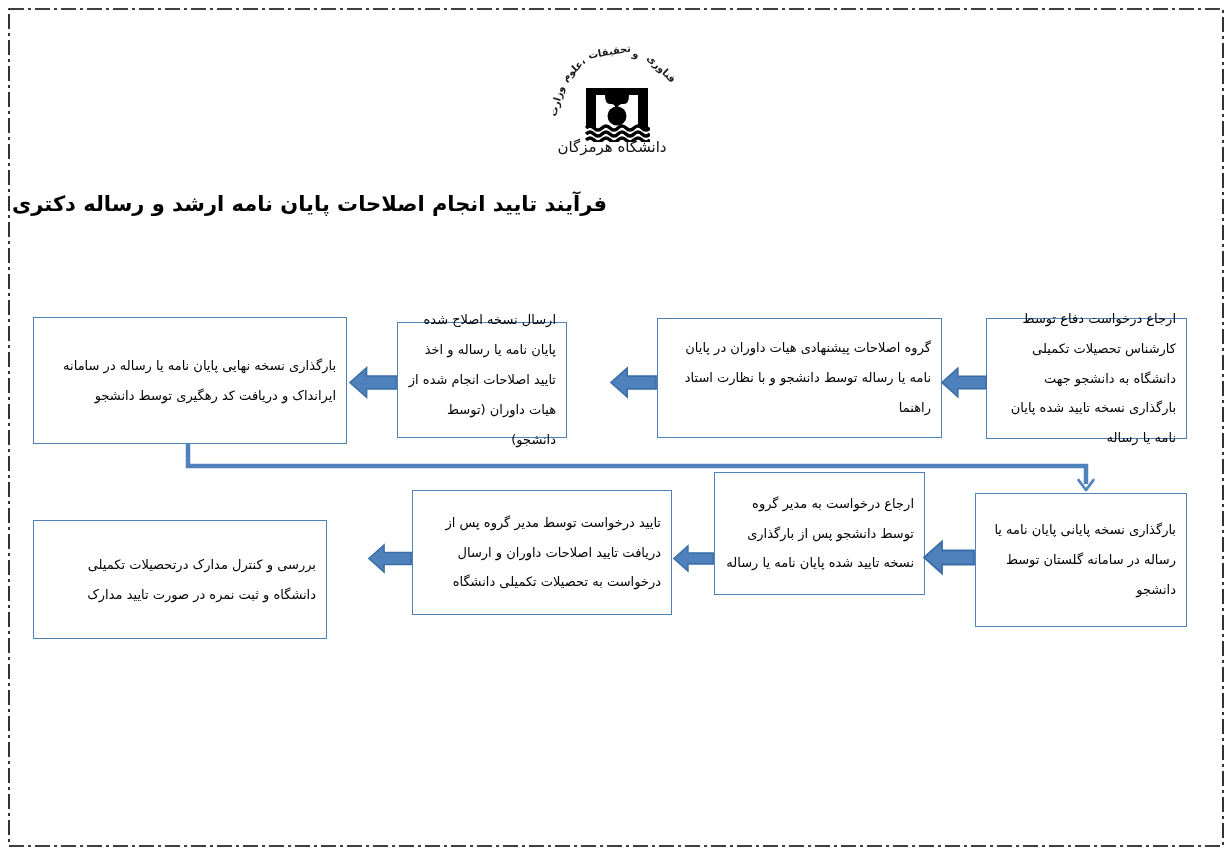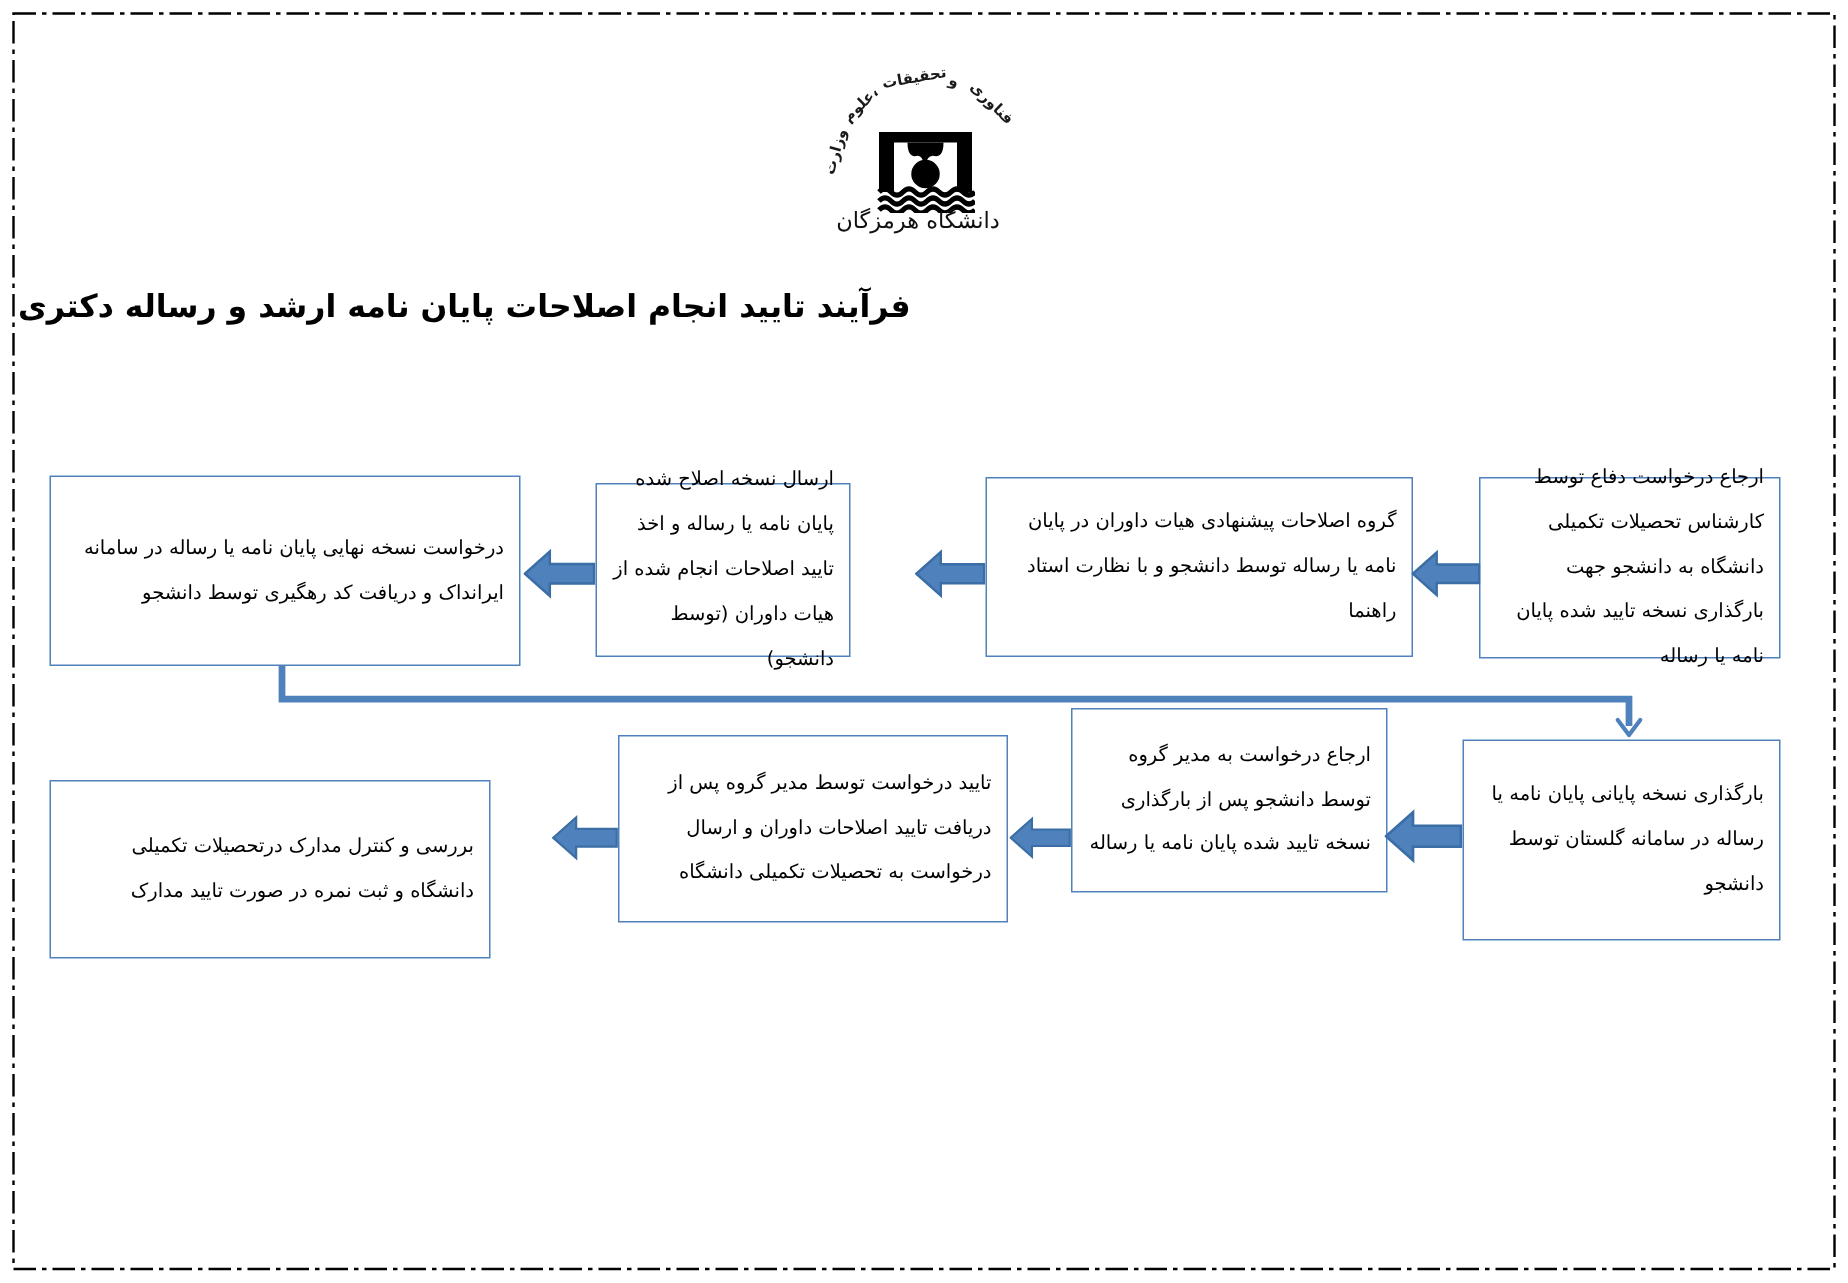--- a/index.html
+++ b/index.html
@@ -77,21 +77,21 @@
   <div class="step-box" style="left:986px;top:318px;width:201px;height:121px;">
     <div class="txt">ارجاع درخواست دفاع توسط کارشناس تحصیلات تکمیلی دانشگاه به دانشجو جهت بارگذاری نسخه تایید شده پایان نامه یا رساله</div>
   </div>
   <div class="step-box" style="left:657px;top:318px;width:285px;height:120px;">
     <div class="txt">گروه اصلاحات پیشنهادی هیات داوران در پایان نامه یا رساله توسط دانشجو و با نظارت استاد راهنما</div>
   </div>
   <div class="step-box" style="left:397px;top:322px;width:170px;height:116px;">
     <div class="txt">ارسال نسخه اصلاح شده پایان نامه یا رساله و اخذ تایید اصلاحات انجام شده از هیات داوران (توسط دانشجو)</div>
   </div>
   <div class="step-box" style="left:33px;top:317px;width:314px;height:127px;">
-    <div class="txt">درخواست نسخه نهایی پایان نامه یا رساله در سامانه ایرانداک و دریافت کد رهگیری توسط دانشجو</div>
+    <div class="txt">بارگذاری نسخه نهایی پایان نامه یا رساله در سامانه ایرانداک و دریافت کد رهگیری توسط دانشجو</div>
   </div>
 
   <div class="step-box" style="left:975px;top:493px;width:212px;height:134px;">
     <div class="txt">بارگذاری نسخه پایانی پایان نامه یا رساله در سامانه گلستان توسط دانشجو</div>
   </div>
   <div class="step-box" style="left:714px;top:472px;width:211px;height:123px;">
     <div class="txt">ارجاع درخواست به مدیر گروه توسط دانشجو پس از بارگذاری نسخه تایید شده پایان نامه یا رساله</div>
   </div>
   <div class="step-box" style="left:412px;top:490px;width:260px;height:125px;">
     <div class="txt">تایید درخواست توسط مدیر گروه پس از دریافت تایید اصلاحات داوران و ارسال درخواست به تحصیلات تکمیلی دانشگاه</div>

